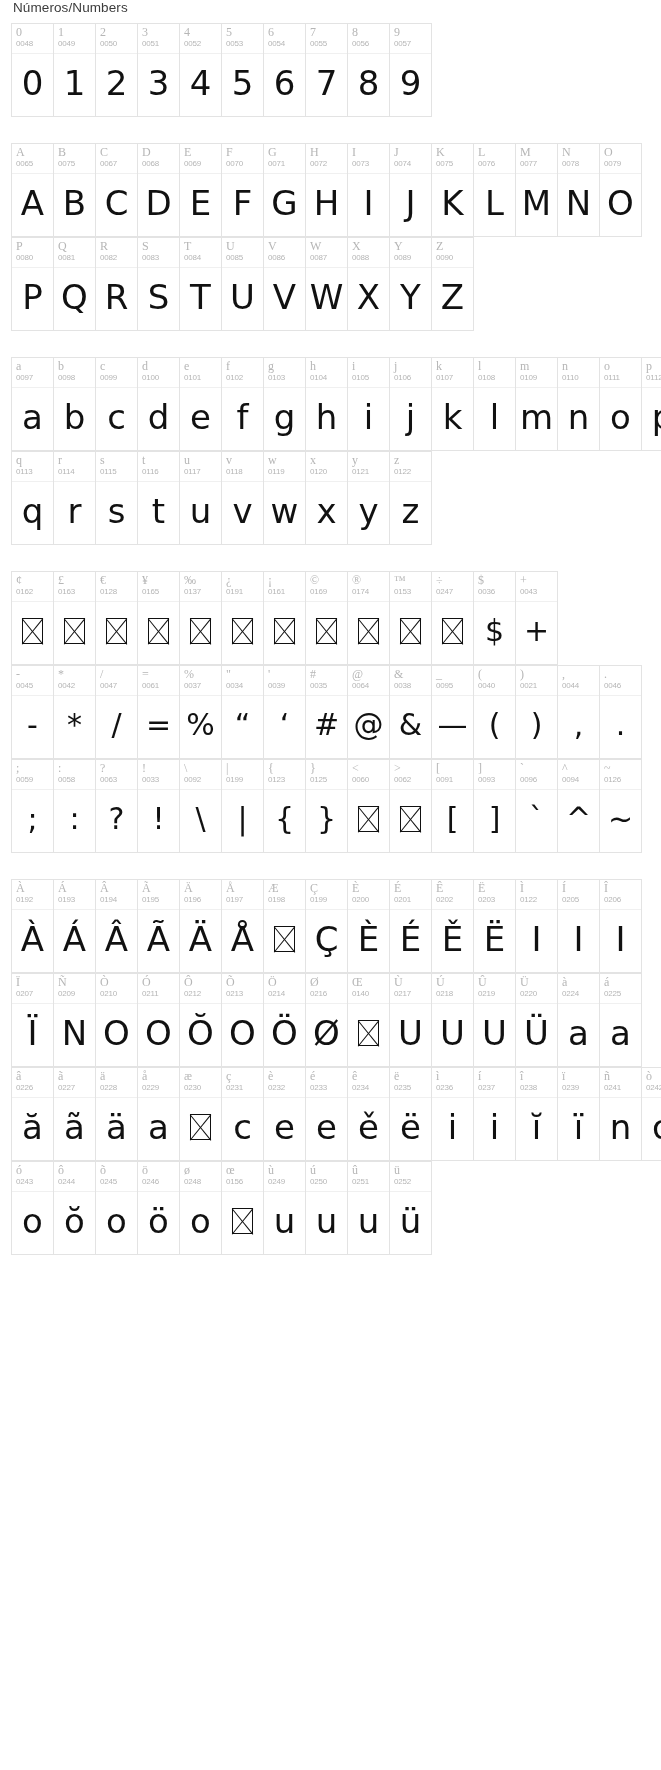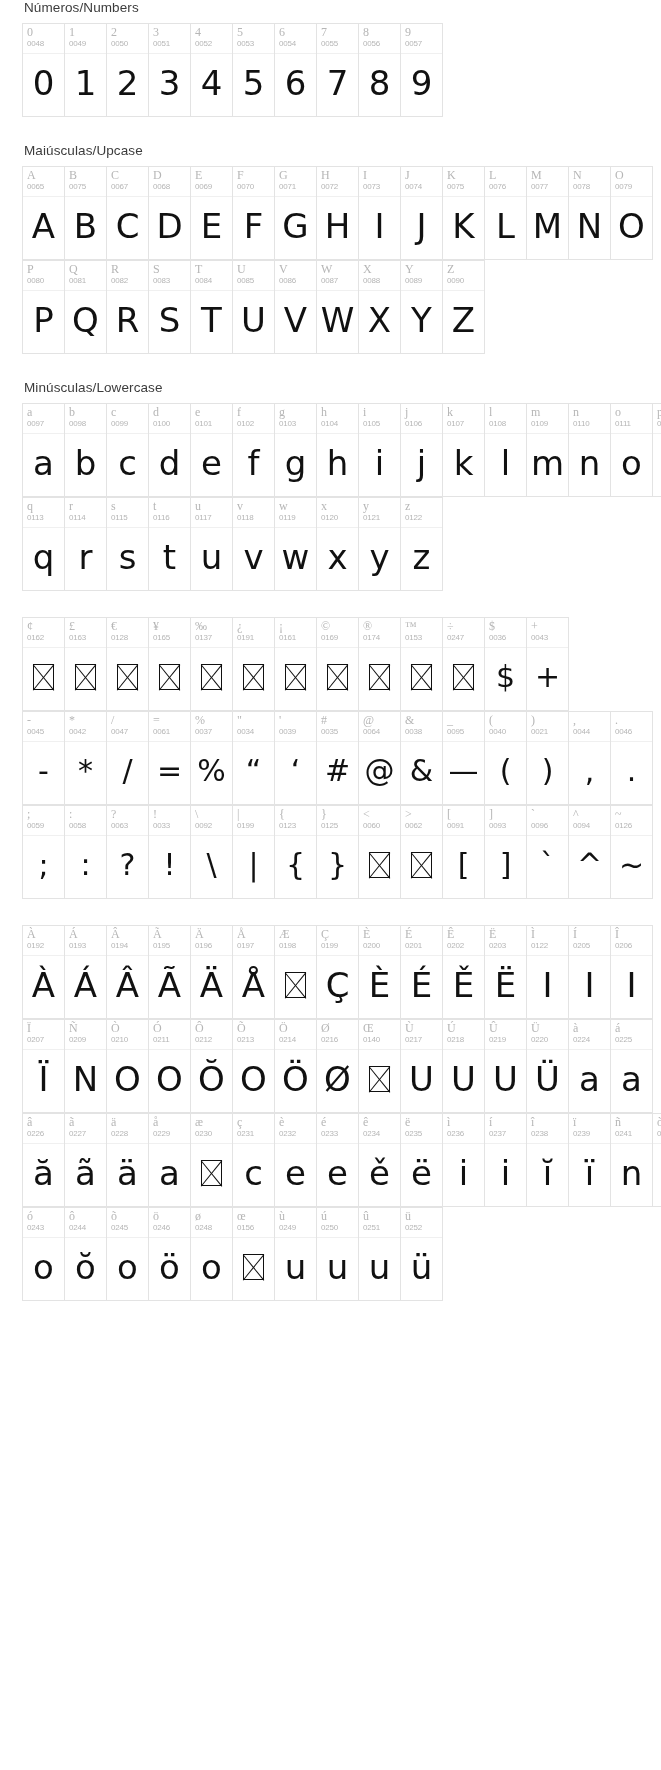--- a/index.html
+++ b/index.html
@@ -10,21 +10,20 @@
     width: 661px;
   }
   body {
     font-family: "Liberation Sans", sans-serif;
     color: #333;
   }
   .page {
     width: 610px;
     padding: 0 0 20px 0;
     position: relative;
-    margin-left: 11px;
   }
   .section {
     margin: 0 0 26px 0;
   }
   .section-title {
     font-size: 13.5px;
     color: #3c3c3c;
     padding: 0 0 8px 13px;
     font-weight: normal;
     letter-spacing: 0.1px;
@@ -177,21 +176,20 @@
               <div class="head">
                 <div class="ch">9</div>
                 <div class="code">0057</div>
               </div>
               <div class="glyph">9</div>
             </div>
           </div>
         </div>
       </div>
       <div class="section">
-        <div class="section-title">Maiúsculas/Upcase</div>
         <div class="rows">
           <div class="glyph-row last">
             <div class="cell">
               <div class="head">
                 <div class="ch">A</div>
                 <div class="code">0065</div>
               </div>
               <div class="glyph">A</div>
             </div>
             <div class="cell">
@@ -368,21 +366,20 @@
               <div class="head">
                 <div class="ch">Z</div>
                 <div class="code">0090</div>
               </div>
               <div class="glyph">Z</div>
             </div>
           </div>
         </div>
       </div>
       <div class="section">
-        <div class="section-title">Minúsculas/Lowercase</div>
         <div class="rows">
           <div class="glyph-row last">
             <div class="cell">
               <div class="head">
                 <div class="ch">a</div>
                 <div class="code">0097</div>
               </div>
               <div class="glyph">a</div>
             </div>
             <div class="cell">

